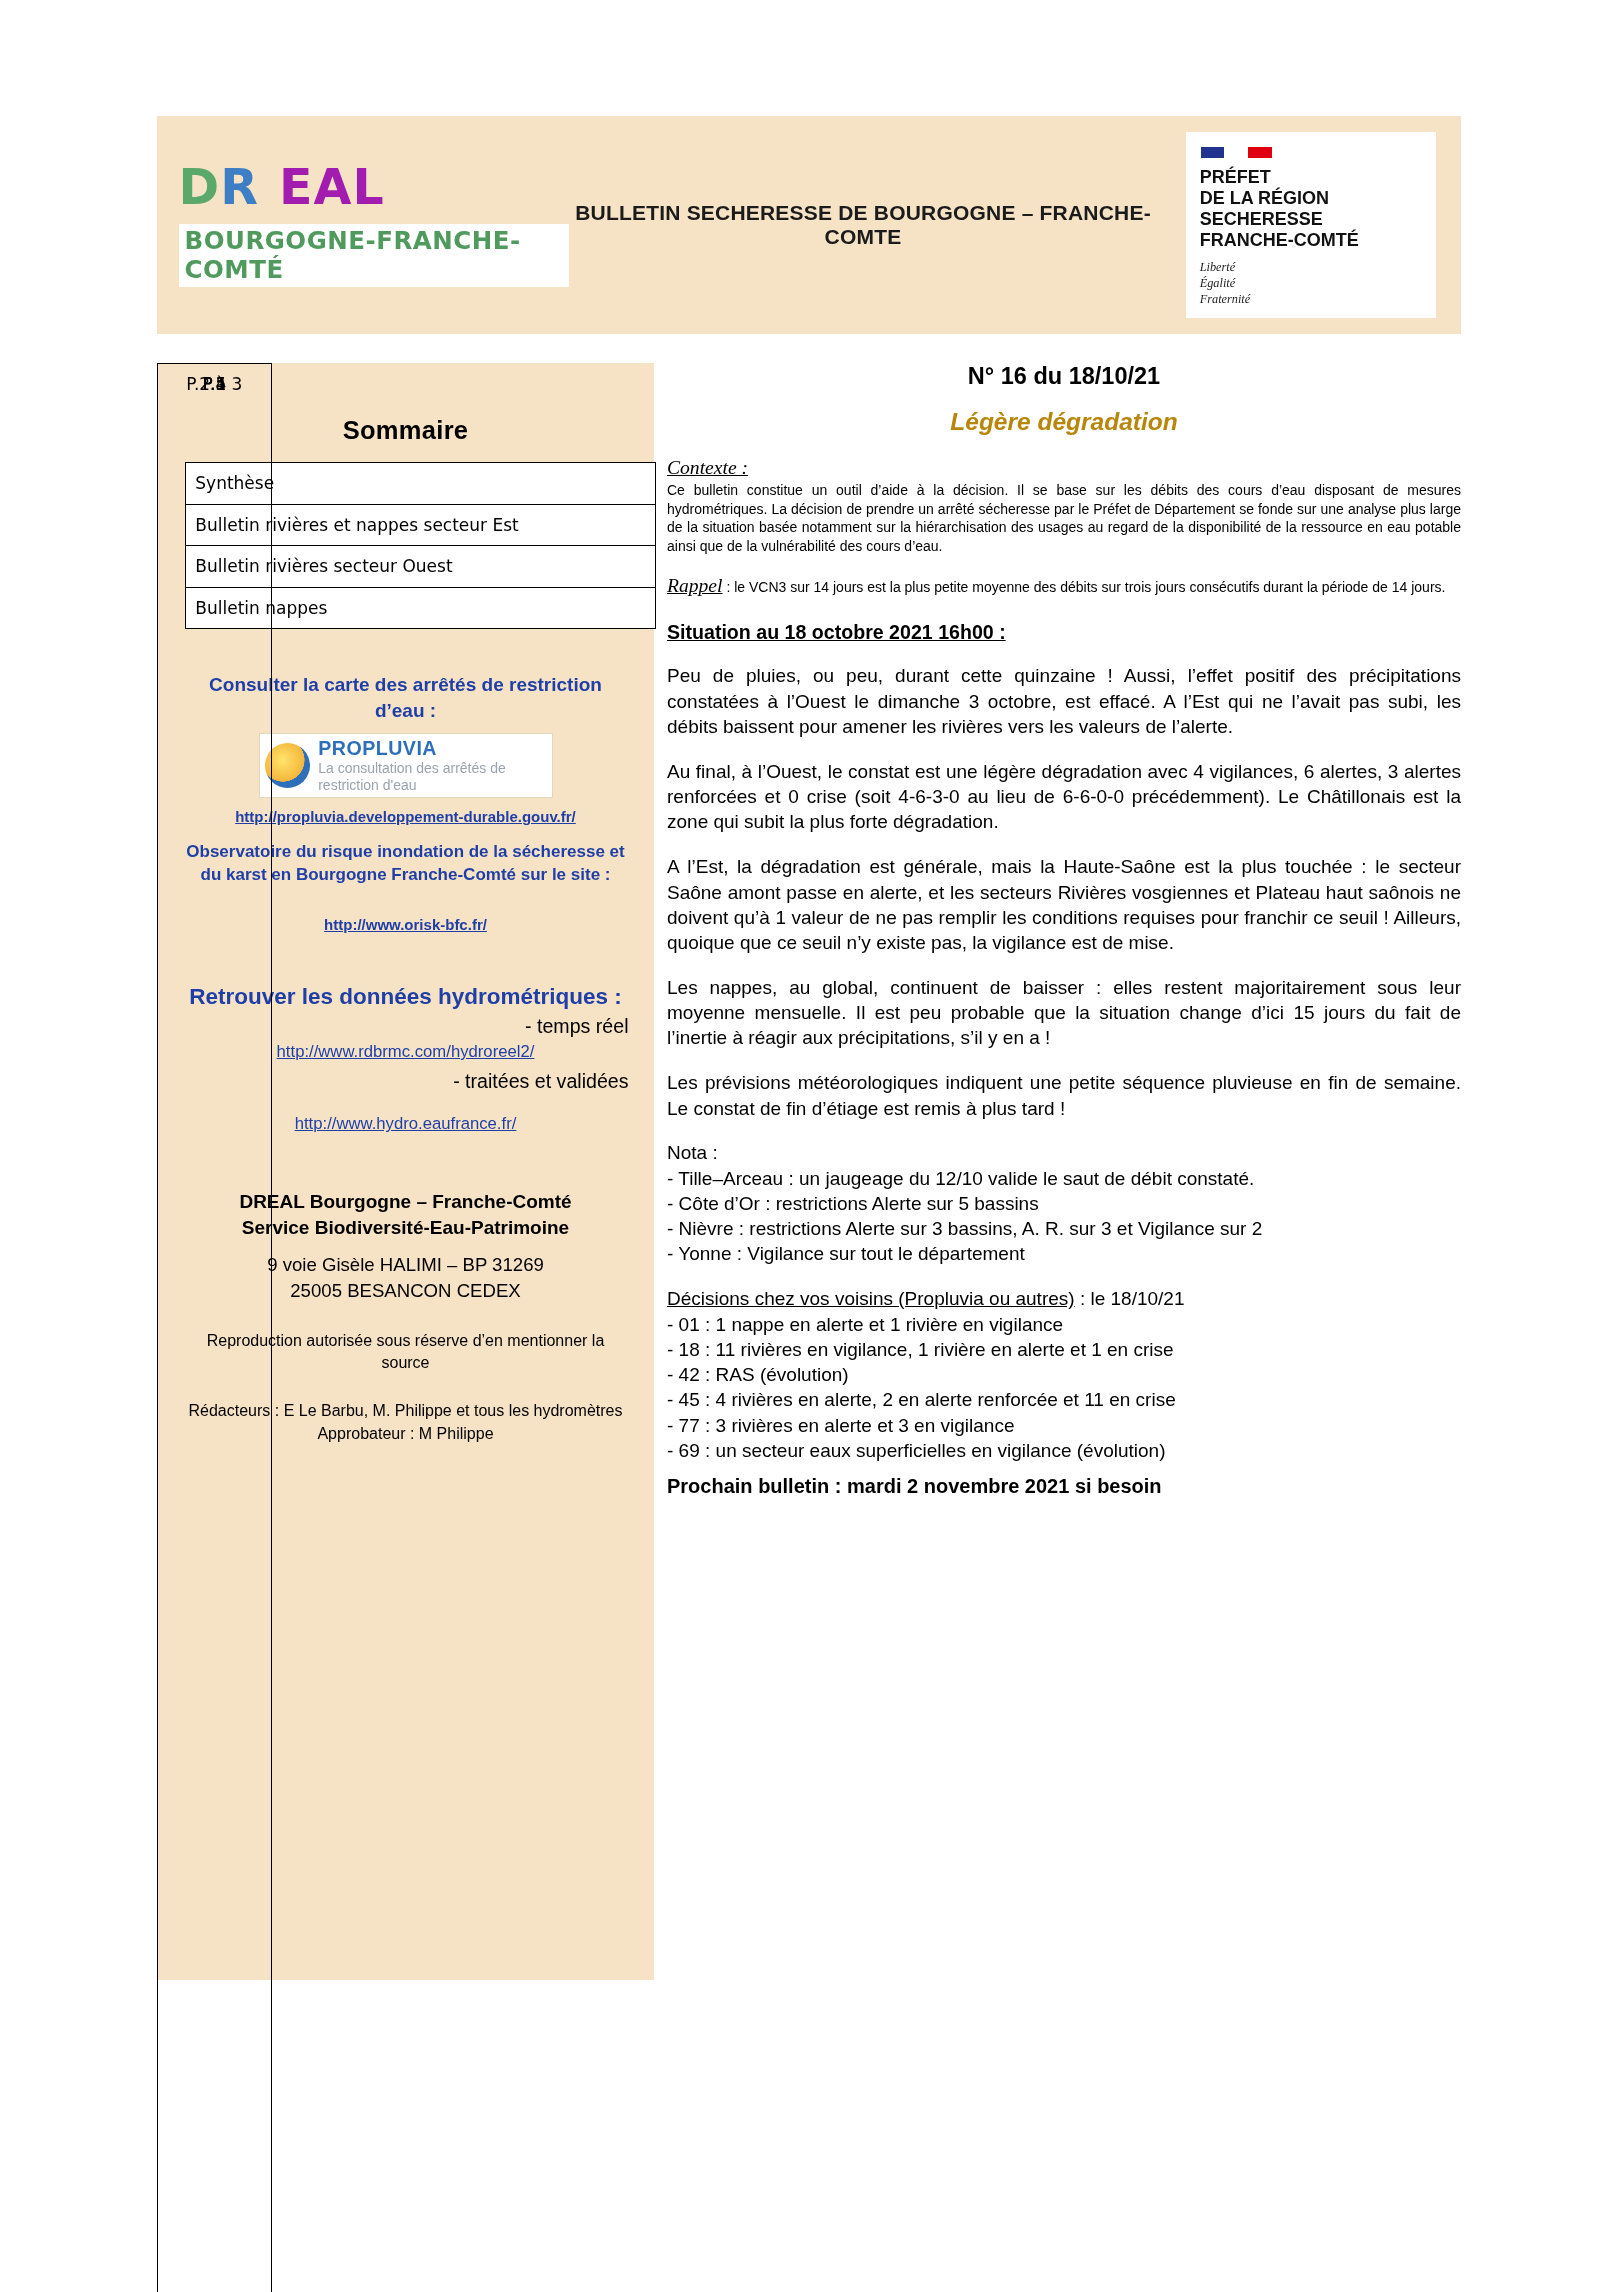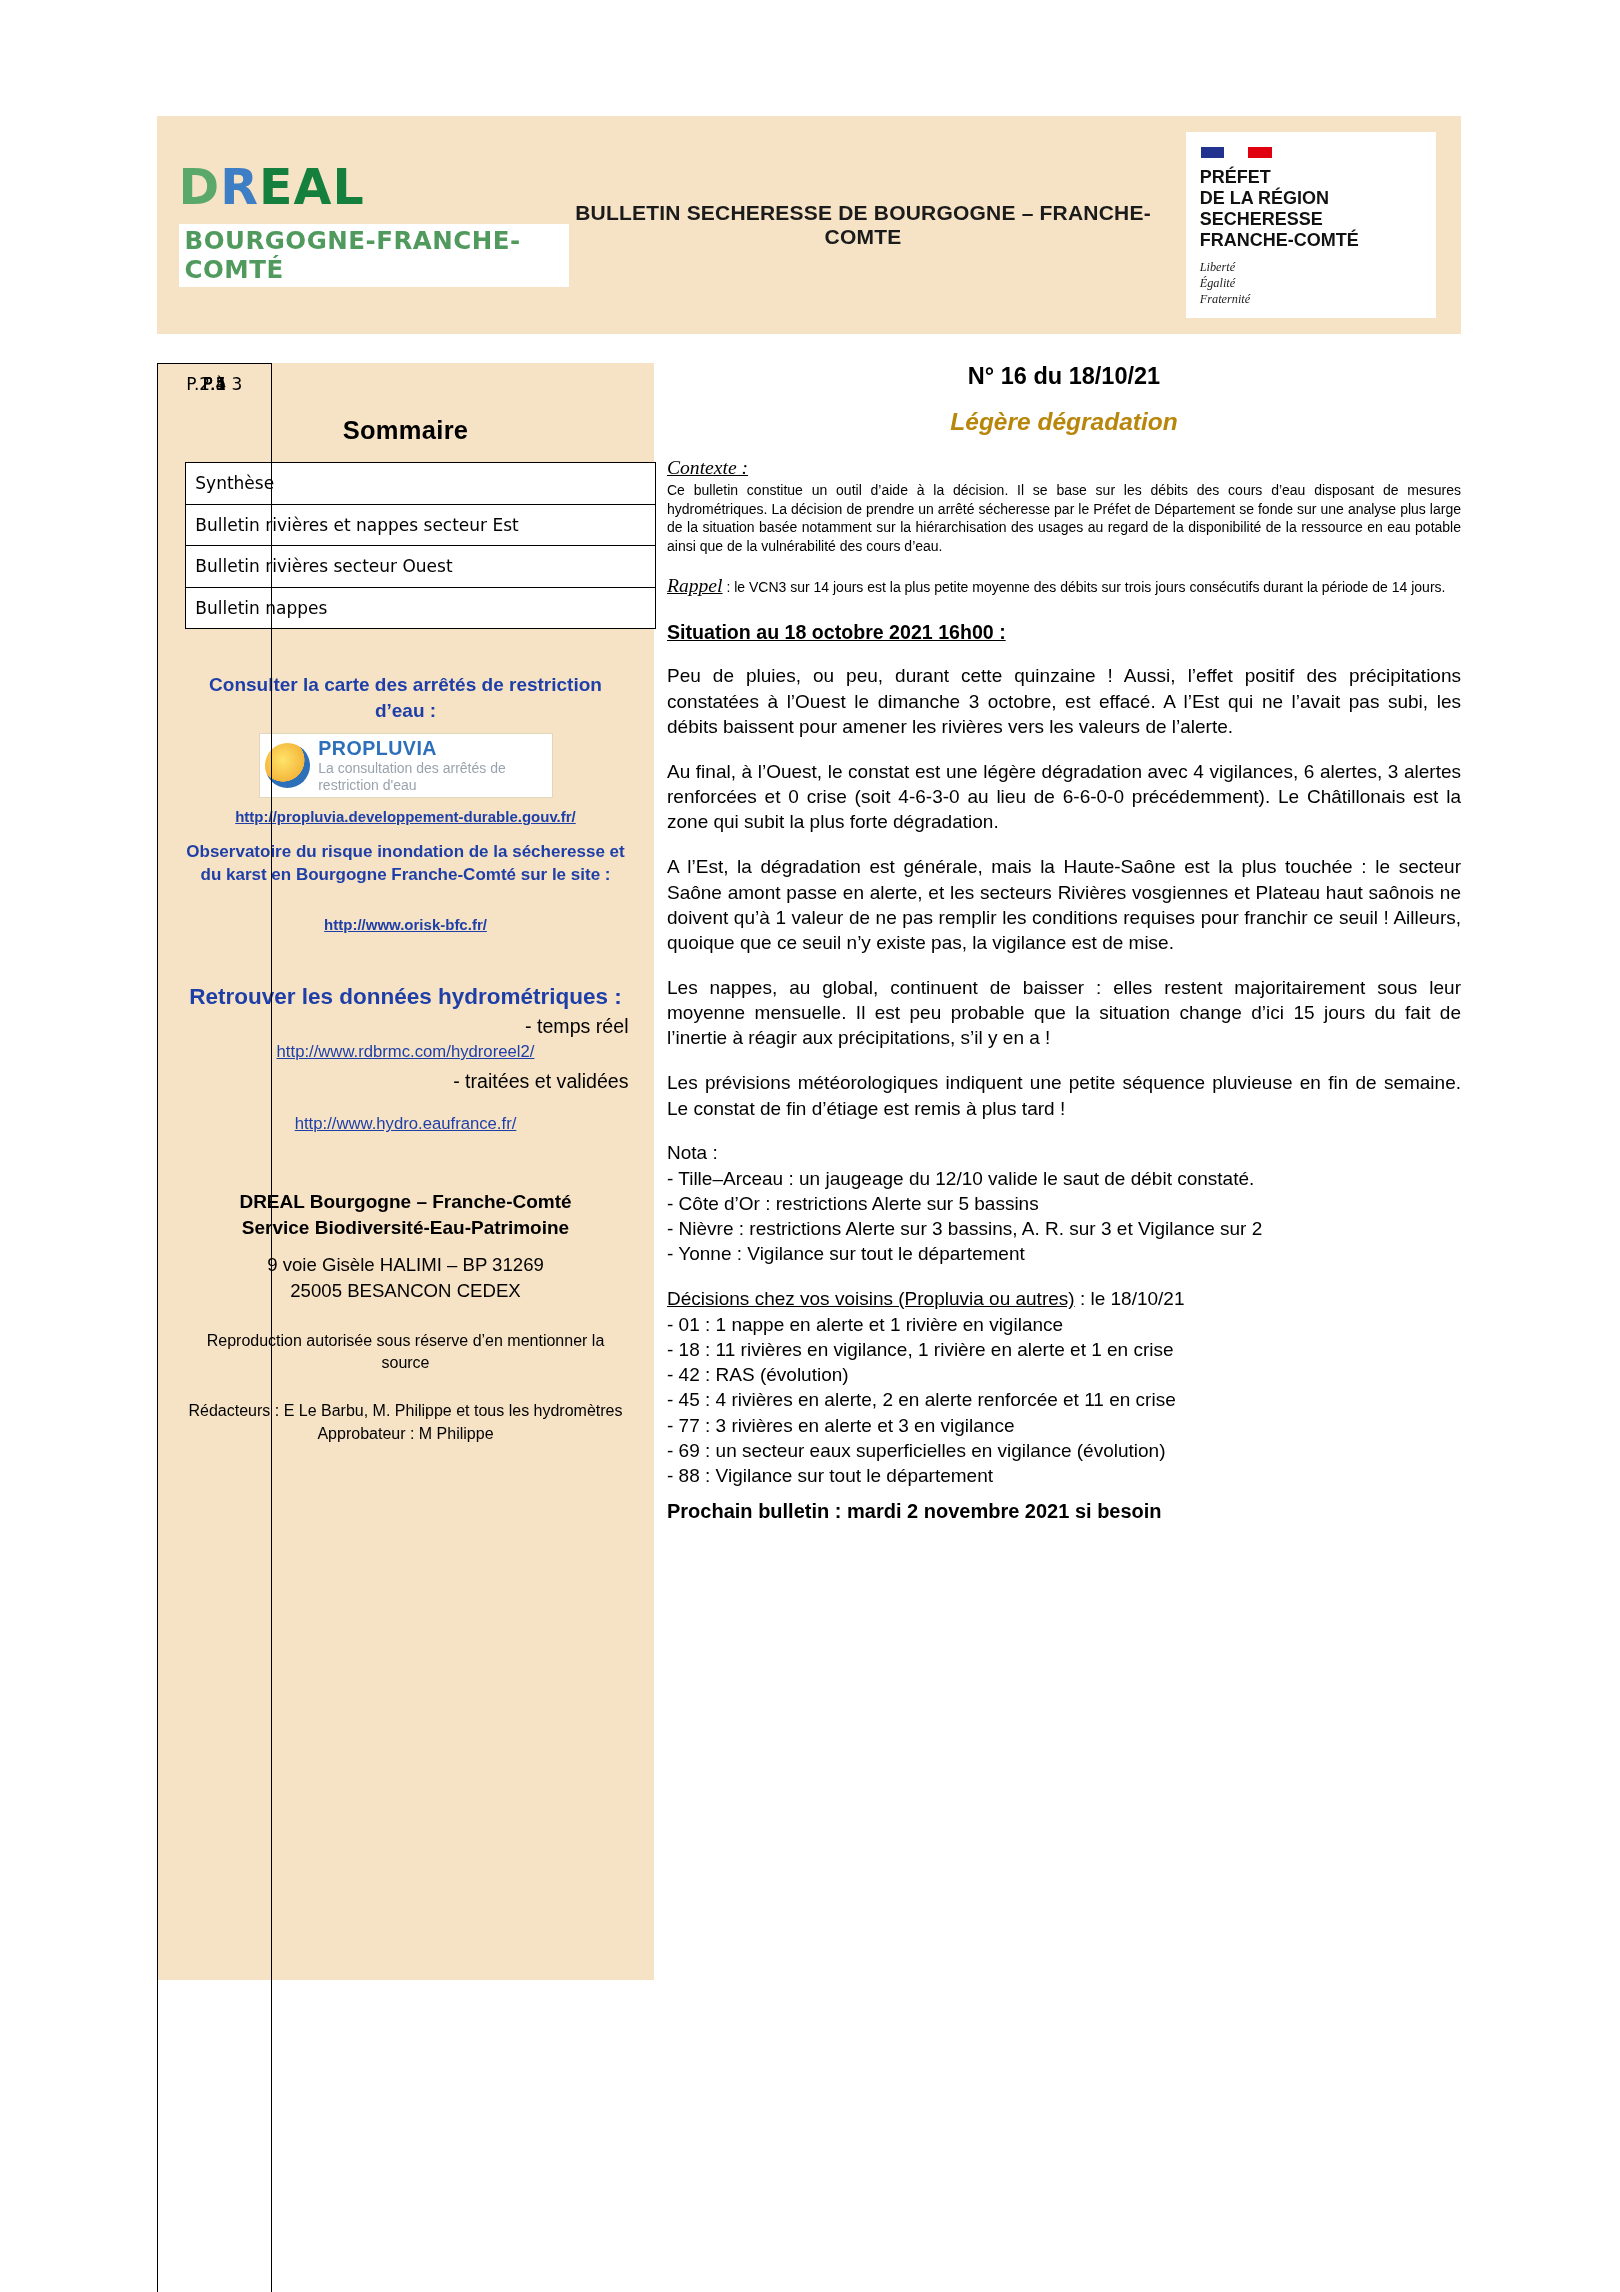--- a/index.html
+++ b/index.html
@@ -41,21 +41,21 @@
   }
   .dreal-word {
     font-family: "DejaVu Sans", sans-serif;
     font-weight: bold;
     font-size: 49px;
     letter-spacing: 1px;
     line-height: 1;
   }
   .dreal-word .d1 { color: #5aa86a; }
   .dreal-word .d2 { color: #3e7ec4; }
-  .dreal-word .d3 { color: #15803d; }
+  .dreal-word .d3 { color: #a21caf; margin-left: 20px; }
   .dreal-sub {
     margin-top: 11.8px;
     background: #ffffff;
     display: inline-block;
     color: #4f9a5c;
     font-family: "DejaVu Sans", sans-serif;
     font-weight: bold;
     font-size: 24.5px;
     letter-spacing: 0.5px;
     padding: 2.9px 5.9px;
@@ -447,19 +447,18 @@
 
     <div style="margin-top:19.6px; font-size:19px; line-height:1.33;">
       <span class="u">Décisions chez vos voisins (Propluvia ou autres)</span><span> : le 18/10/21</span>
     </div>
     <div class="list-line">- 01 : 1 nappe en alerte et 1 rivière en vigilance</div>
     <div class="list-line">- 18 : 11 rivières en vigilance, 1 rivière en alerte et 1 en crise</div>
     <div class="list-line">- 42 : RAS (évolution)</div>
     <div class="list-line">- 45 : 4 rivières en alerte, 2 en alerte renforcée et 11 en crise</div>
     <div class="list-line">- 77 : 3 rivières en alerte et 3 en vigilance</div>
     <div class="list-line">- 69 : un secteur eaux superficielles en vigilance (évolution)</div>
-    <div class="list-line">- 88 : Vigilance sur tout le département</div>
 
     <div class="next-bull">Prochain bulletin : mardi 2 novembre 2021 si besoin</div>
   </div>
 
 </div>
 
 
 </body></html>

